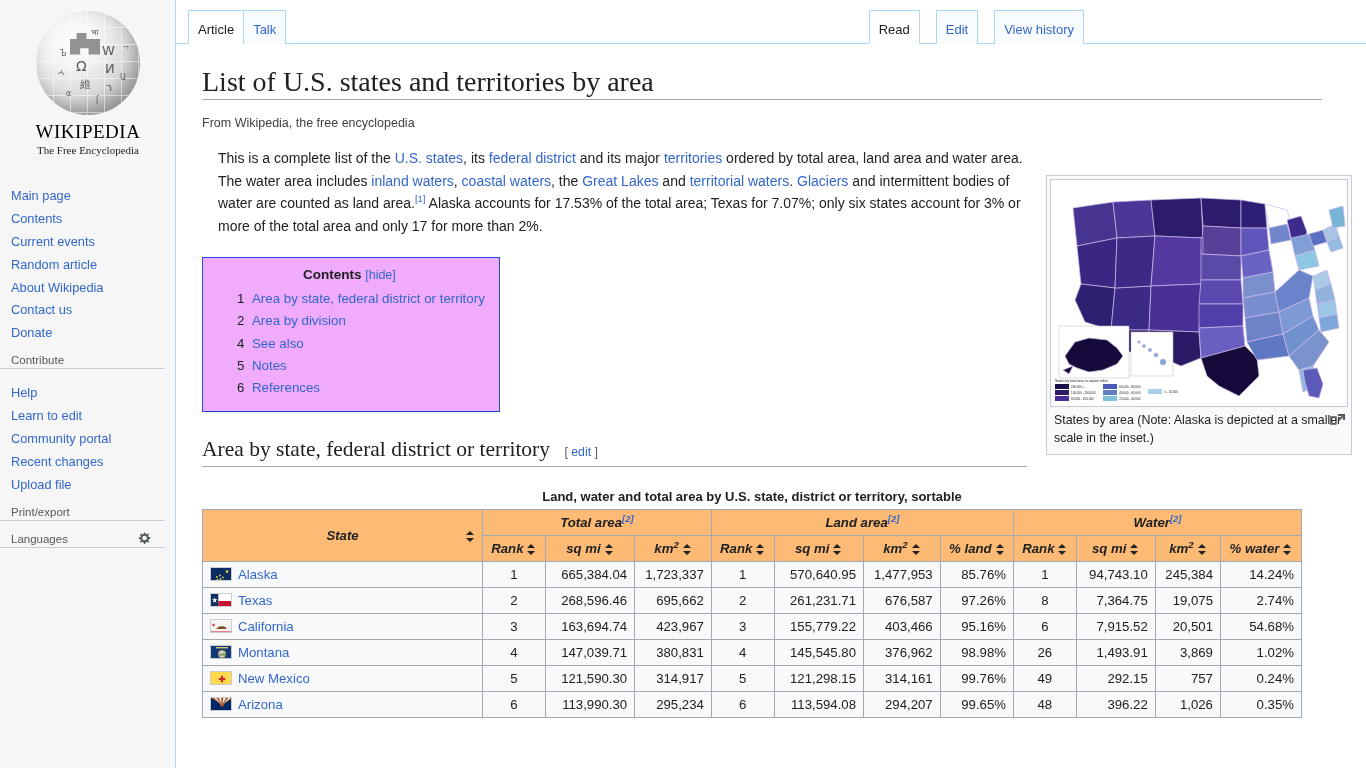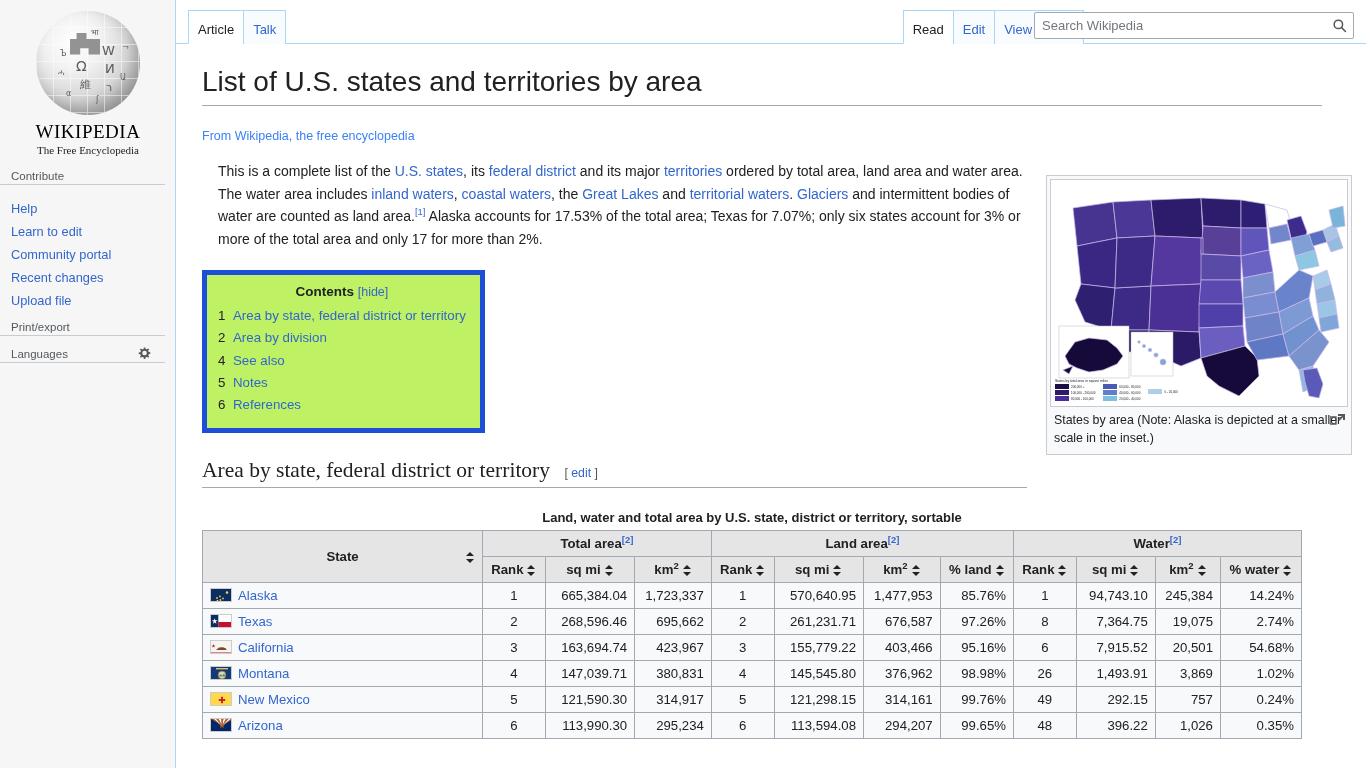--- a/index.html
+++ b/index.html
@@ -92,21 +92,21 @@
     width: 1190px; height: 768px;
     background: #fff;
   }
   #tabs-row {
     position: relative; height: 44px;
     border-bottom: 1px solid #a7d7f9;
     background: #fff;
   }
   .tabset { position: absolute; bottom: -1px; display: flex; }
   .tabset.left { left: 12px; }
-  .tabset.right { right: 283px; }
+  .tabset.right { right: 283px; gap: 17px; }
   .tab {
     font-size: 13px; padding: 12px 9px 6px 9px;
     background: #f8fcff;
     border: 1px solid #a7d7f9; border-bottom: none;
     margin-right: -1px;
     color: #3366cc; line-height: 1.1;
   }
   .tab.selected { background: #fff; color: #202122; border-bottom: 1px solid #fff; }
   #search-wrap {
     position: absolute; right: 12px; top: 12px;
@@ -123,50 +123,50 @@
   #search-input::placeholder { color: #72777d; }
   #search-btn {
     position: absolute; right: 1px; top: 1px;
     width: 27px; height: 25px;
     border: none; background: transparent; cursor: pointer;
     display: flex; align-items: center; justify-content: center;
   }
 
   #body-content { padding: 12px 26px 0 26px; position: relative; }
   h1#firstHeading {
-    font-family: Liberation Sans, sans-serif;
+    font-family: Liberation Serif, serif;
     font-size: 28px; font-weight: normal;
-    margin: 8px 0 0 0; padding-bottom: 6px;
+    margin: 8px 0 0 0; 
     border-bottom: 1px solid #a2a9b1;
     line-height: 1.25;
     max-width: 1120px;
   }
-  #siteSub { font-size: 12.5px; color: #3b82f6; margin: 23px 0 0 0; }
+  #siteSub { font-size: 12.5px; color: #404040; margin: 16px 0 0 0; }
 
   #intro-p {
     width: 815px; margin: 17px 0 0 16px;
     font-size: 14px; line-height: 1.62;
     color: #202122;
   }
   sup { font-size: 9.5px; vertical-align: super; line-height: 0; }
 
   
   #toc {
     display: inline-block;
-    border: 5px solid #1d4ed8;
-    background: #bef264;
+    border: 1px solid #1d4ed8;
+    background: #f0abfc;
     padding: 9px 14px 12px 11px;
     margin-top: 19px;
     font-size: 13.3px;
     min-width: 258px;
   }
   #toc .toctitle { text-align: center; font-weight: bold; margin-bottom: 6px; font-size: 13.5px;}
   #toc .toctitle .hide { font-weight: normal; font-size: 12.5px; }
   #toc ul { list-style: none; margin: 0; padding: 0; }
-  #toc li { padding: 2.5px 0; line-height: 1.3; }
+  #toc li { padding: 2.5px 0; line-height: 1.3; margin-left: 23px; }
   #toc .num { color: #202122; display: inline-block; min-width: 10px; margin-right: 5px; }
 
   h2.section {
     font-family: "Liberation Serif", serif;
     font-size: 21.5px; font-weight: normal;
     margin: 25px 0 0 0; padding-bottom: 4px;
     border-bottom: 1px solid #a2a9b1;
     width: 825px;
   }
   h2.section .editlink { font-family: "Liberation Sans", sans-serif; font-size: 12.3px; color: #54595d; margin-left: 9px;}
@@ -210,22 +210,23 @@
     background: #f8f9fa;
     font-size: 13.2px;
     color: #202122;
     width: 1100px;
   }
   table.wikitable th, table.wikitable td {
     border: 1px solid #a2a9b1;
     padding: 5px 7px;
   }
   table.wikitable th {
-    background: #e5e5e5; text-align: center; font-weight: bold;
+    background: #fdba74; text-align: center; font-weight: bold;
     vertical-align: middle;
+    font-style: italic;
   }
   table.wikitable td { background: #f8f9fa; }
   td.num { text-align: right; white-space: nowrap; }
   td.rank { text-align: center; }
   td.state { text-align: left; white-space: nowrap; padding-left: 7px; }
   .sortarrow {
     display: inline-block; width: 9px; height: 11px;
     margin-left: 4px; vertical-align: middle;
     position: relative;
   }
@@ -264,20 +265,31 @@
         <span style="left:86px;top:33px;font-size:8px;">ᄀ</span>
         <span style="left:30px;top:78px;font-size:8px;">α</span>
         <span style="left:60px;top:84px;font-size:8px;">ʃ</span>
         <span style="left:84px;top:62px;font-size:8px;">Ա</span>
       </div>
     </div>
     <div class="wmark">WIKIPEDIA</div>
     <div class="wsub">The Free Encyclopedia</div>
   </div>
 
+  <div class="portal">
+    <ul class="first">
+      <li><a href="#">Main page</a></li>
+      <li><a href="#">Contents</a></li>
+      <li><a href="#">Current events</a></li>
+      <li><a href="#">Random article</a></li>
+      <li><a href="#">About Wikipedia</a></li>
+      <li><a href="#">Contact us</a></li>
+      <li><a href="#">Donate</a></li>
+    </ul>
+  </div>
 
   <div class="portal">
     <h3>Contribute</h3>
     <ul>
       <li><a href="#">Help</a></li>
       <li><a href="#">Learn to edit</a></li>
       <li><a href="#">Community portal</a></li>
       <li><a href="#">Recent changes</a></li>
       <li><a href="#">Upload file</a></li>
     </ul>
@@ -318,29 +330,20 @@
 
   <div id="tabs-row">
     <div class="tabset left">
       <div class="tab selected">Article</div>
       <div class="tab">Talk</div>
     </div>
     <div class="tabset right">
       <div class="tab selected">Read</div>
       <div class="tab">Edit</div>
       <div class="tab">View history</div>
-    </div>
-    <div id="search-wrap">
-      <input id="search-input" type="text" placeholder="Search Wikipedia" style="">
-      <button id="search-btn">
-        <svg width="15" height="15" viewBox="0 0 20 20" fill="none" stroke="#54595d" stroke-width="2">
-          <circle cx="8.5" cy="8.5" r="5.6"></circle>
-            <path d="M12.8 12.8L18 18" stroke-linecap="round"></path>
-        </svg>
-      </button>
     </div>
   </div>
 
   <div id="body-content">
 
     <h1 id="firstHeading">List of U.S. states and territories by area</h1>
     <div id="siteSub">From Wikipedia, the free encyclopedia</div>
 
     <p id="intro-p"><span>This is a complete list of the </span><a href="#">U.S. states</a><span>, its </span><a href="#">federal district</a><span> and its major </span><a href="#">territories</a><span> ordered by total area, land area and water area. The water area includes </span><a href="#">inland waters</a><span>, </span><a href="#">coastal waters</a><span>, the </span><a href="#">Great Lakes</a><span> and </span><a href="#">territorial waters</a><span>. </span><a href="#">Glaciers</a><span> and intermittent bodies of water are counted as land area.</span><sup><a href="#">[1]</a></sup><span> Alaska accounts for 17.53% of the total area; Texas for 7.07%; only six states account for 3% or more of the total area and only 17 for more than 2%.</span></p>
 

